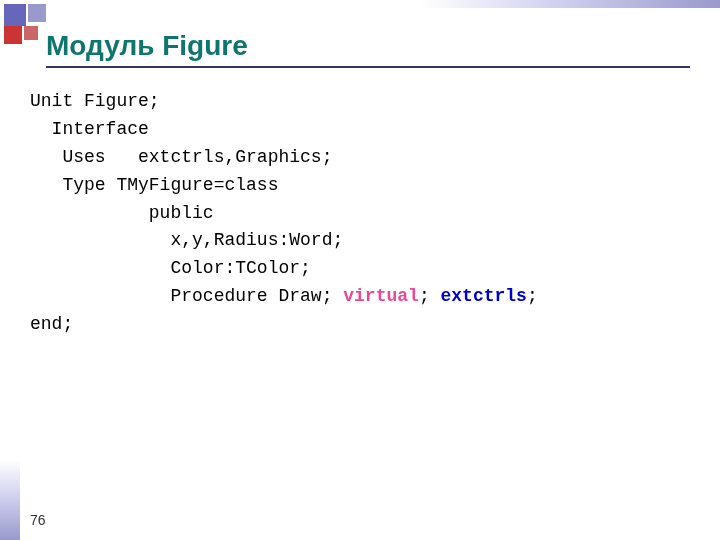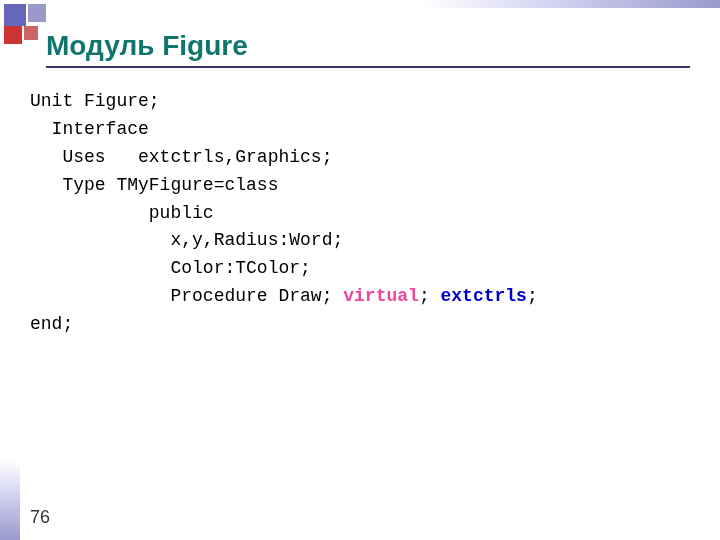--- a/index.html
+++ b/index.html
@@ -104,21 +104,21 @@
 
     .code-block .keyword-blue {
       color: #0000cc;
       font-weight: bold;
     }
 
     .slide-number {
       position: absolute;
       bottom: 12px;
       left: 30px;
-      font-size: 18px;
+      font-size: 14px;
       color: #333333;
     }
 
     
     .bottom-left-deco {
       position: absolute;
       bottom: 0;
       left: 0;
       width: 20px;
       height: 80px;

